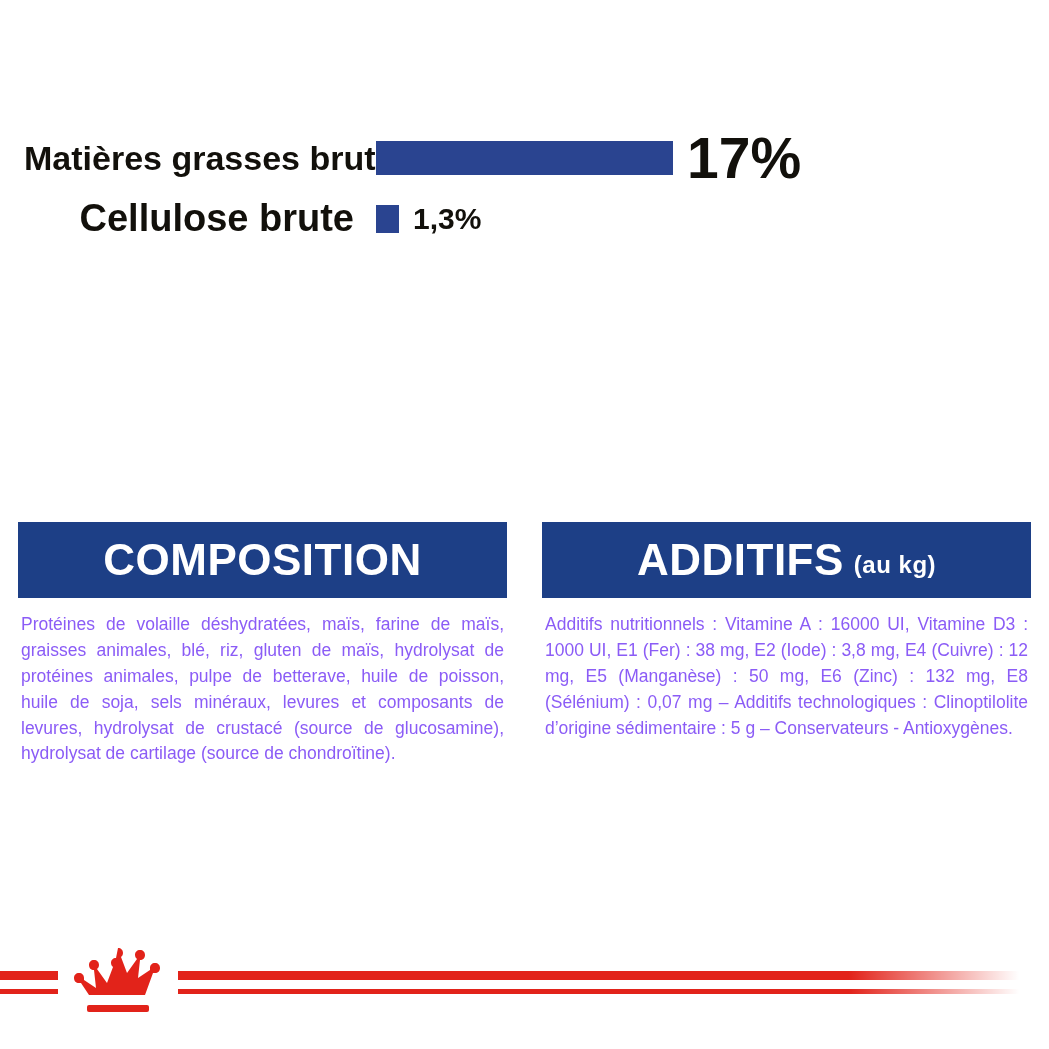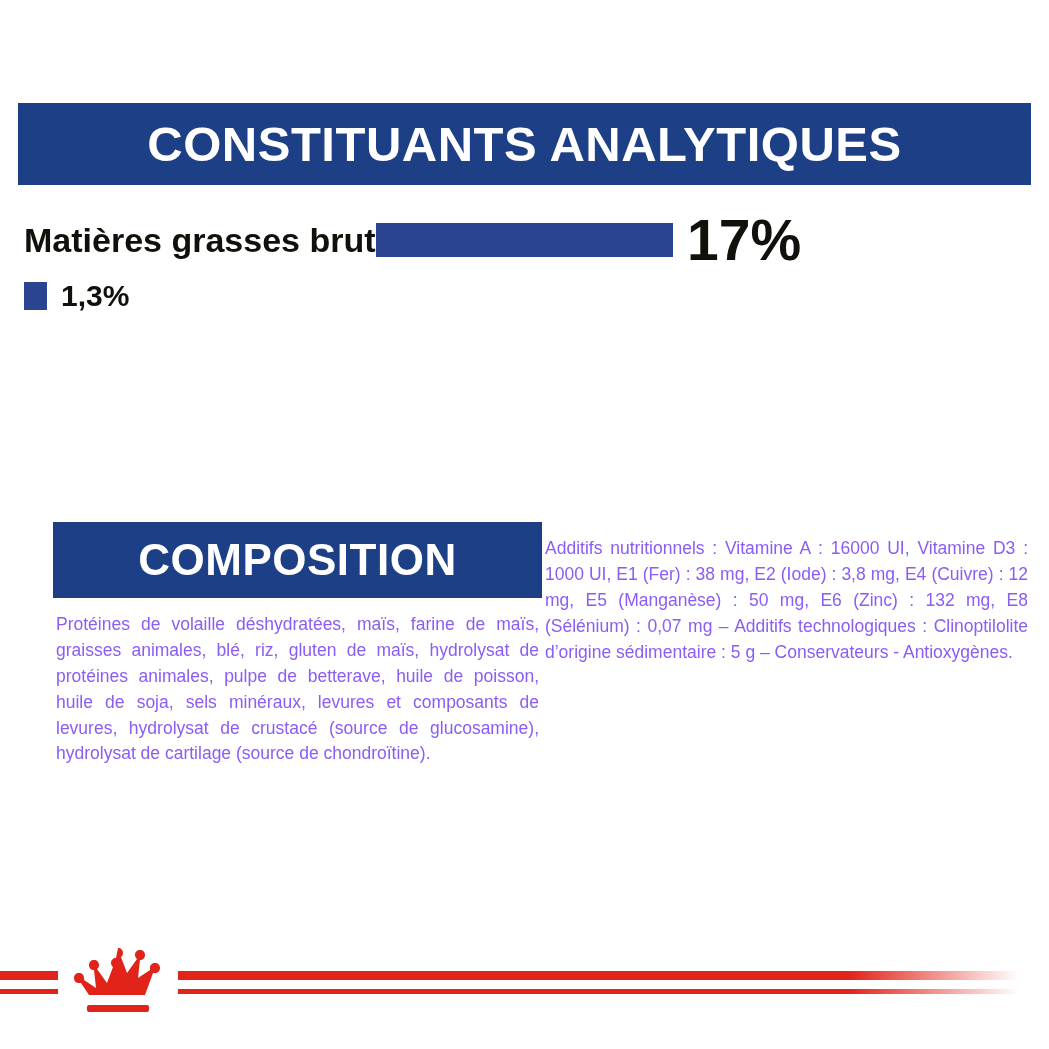--- a/index.html
+++ b/index.html
@@ -78,21 +78,21 @@
   .row-2 .row-value { font-size: 57px; }
   .row-3 .row-value { font-size: 30px; }
 
   
   .columns {
     position: absolute;
     left: 18px;
     top: 522px;
     width: 1013px;
     display: flex;
-    justify-content: flex-end;
+    justify-content: space-between;
   }
   .col {
     width: 489px;
   }
   .band-sub {
     height: 76px;
     display: flex;
     align-items: center;
     justify-content: center;
     background: #1d3f86;
@@ -157,49 +157,53 @@
     height: 32px;
     background: linear-gradient(to right, rgba(255,255,255,0), #ffffff 85%);
   }
 </style>
 </head>
 <body>
 
 <div class="page">
 
   <div class="analytic-section">
-    <div class="band band-main">CONSTITUANTS ANALYTIQUES</div>
 
     <div class="rows">
 
 
       <div class="row row-2">
         <div class="row-label">Matières grasses brutes</div>
         <div class="bar" style="width:297px"></div>
         <div class="row-value">17%</div>
       </div>
 
       <div class="row row-3">
+        <div class="row-label">Cellulose brute</div>
         <div class="bar" style="width:23px"></div>
         <div class="row-value">1,3%</div>
       </div>
 
     </div>
   </div>
 
   <div class="columns">
 
     <div class="col">
       <div class="band-sub">
         <span>COMPOSITION</span>
       </div>
       <div class="body-text">Protéines de volaille déshydratées, maïs, farine de maïs, graisses animales, blé, riz, gluten de maïs, hydrolysat de protéines animales, pulpe de betterave, huile de poisson, huile de soja, sels minéraux, levures et composants de levures, hydrolysat de crustacé (source de glucosamine), hydrolysat de cartilage (source de chondroïtine).</div>
     </div>
 
     <div class="col">
+      <div class="band-sub">
+        <span>ADDITIFS</span>
+        <span class="sub-note">(au kg)</span>
+      </div>
       <div class="body-text">Additifs nutritionnels : Vitamine A : 16000 UI, Vitamine D3 : 1000 UI, E1 (Fer) : 38 mg, E2 (Iode) : 3,8 mg, E4 (Cuivre) : 12 mg, E5 (Manganèse) : 50 mg, E6 (Zinc) : 132 mg, E8 (Sélénium) : 0,07 mg – Additifs technologiques : Clinoptilolite d’origine sédimentaire : 5 g – Conservateurs - Antioxygènes.</div>
     </div>
 
   </div>
 
   <div class="footer">
     <div class="footer-line"></div>
     <div class="footer-line second"></div>
     <div class="fade-right"></div>
     <div class="crown-wrap">

